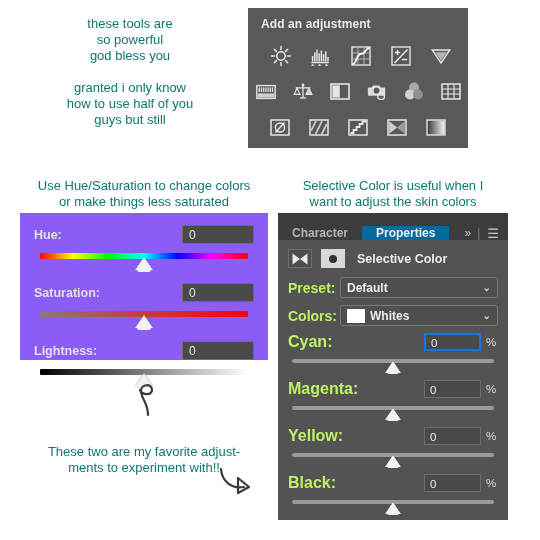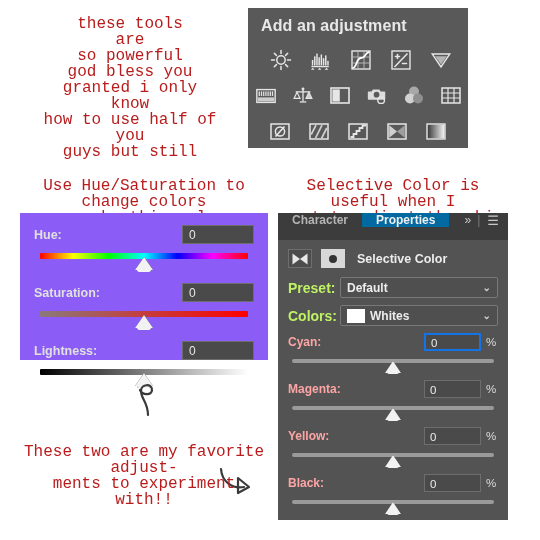--- a/index.html
+++ b/index.html
@@ -11,41 +11,41 @@
     width: 540px;
     height: 540px;
     position: relative;
     font-family: "Liberation Sans", sans-serif;
     overflow: hidden;
   }
 
   
   .caption {
     position: absolute;
-    color: #b91c1c;
-    font-size: 16px;
+    color: #0f766e;
+    font-size: 13px;
     line-height: 16px;
     text-align: center;
-    font-family: Liberation Mono, monospace;
+    font-family: Liberation Sans, sans-serif;
     white-space: pre-line;
   }
 
   
   #add-adjustment-panel {
     position: absolute;
     left: 248px;
     top: 8px;
     width: 220px;
     height: 140px;
     background: #595959;
     box-sizing: border-box;
   }
   #add-adjustment-panel .panel-title {
     color: #e8e8e8;
-    font-size: 16px;
+    font-size: 12px;
     font-weight: bold;
     padding: 9px 0 0 13px;
     letter-spacing: 0.1px;
   }
   .icon-grid {
     padding: 7px 0 0 0;
   }
   .icon-row {
     display: flex;
     justify-content: center;
@@ -151,21 +151,21 @@
     position: absolute;
     left: 278px;
     top: 213px;
     width: 230px;
     height: 307px;
     background: #535353;
     box-sizing: border-box;
   }
   .tab-bar {
     display: flex;
-    align-items: flex-start;
+    align-items: flex-end;
     height: 27px;
     background: #3c3c3c;
   }
   .tab {
     display: flex;
     align-items: center;
     padding: 0 14px;
     font-size: 12px;
     font-weight: bold;
     cursor: pointer;
@@ -252,22 +252,22 @@
   }
 
   .sc-slider-block { padding: 0 10px; }
   .sc-slider-head {
     display: flex;
     align-items: center;
     justify-content: space-between;
     margin-bottom: 5px;
   }
   .sc-slider-label {
-    color: #fca5a5;
-    font-size: 12px;
+    color: #bef264;
+    font-size: 16px;
     font-weight: bold;
   }
   .sc-num-wrap { display: flex; align-items: center; gap: 5px; }
   .sc-num {
     width: 57px;
     height: 18px;
     background: #4a4a4a;
     border: 1px solid #6d6d6d;
     color: #ececec;
     font-size: 11.5px;

